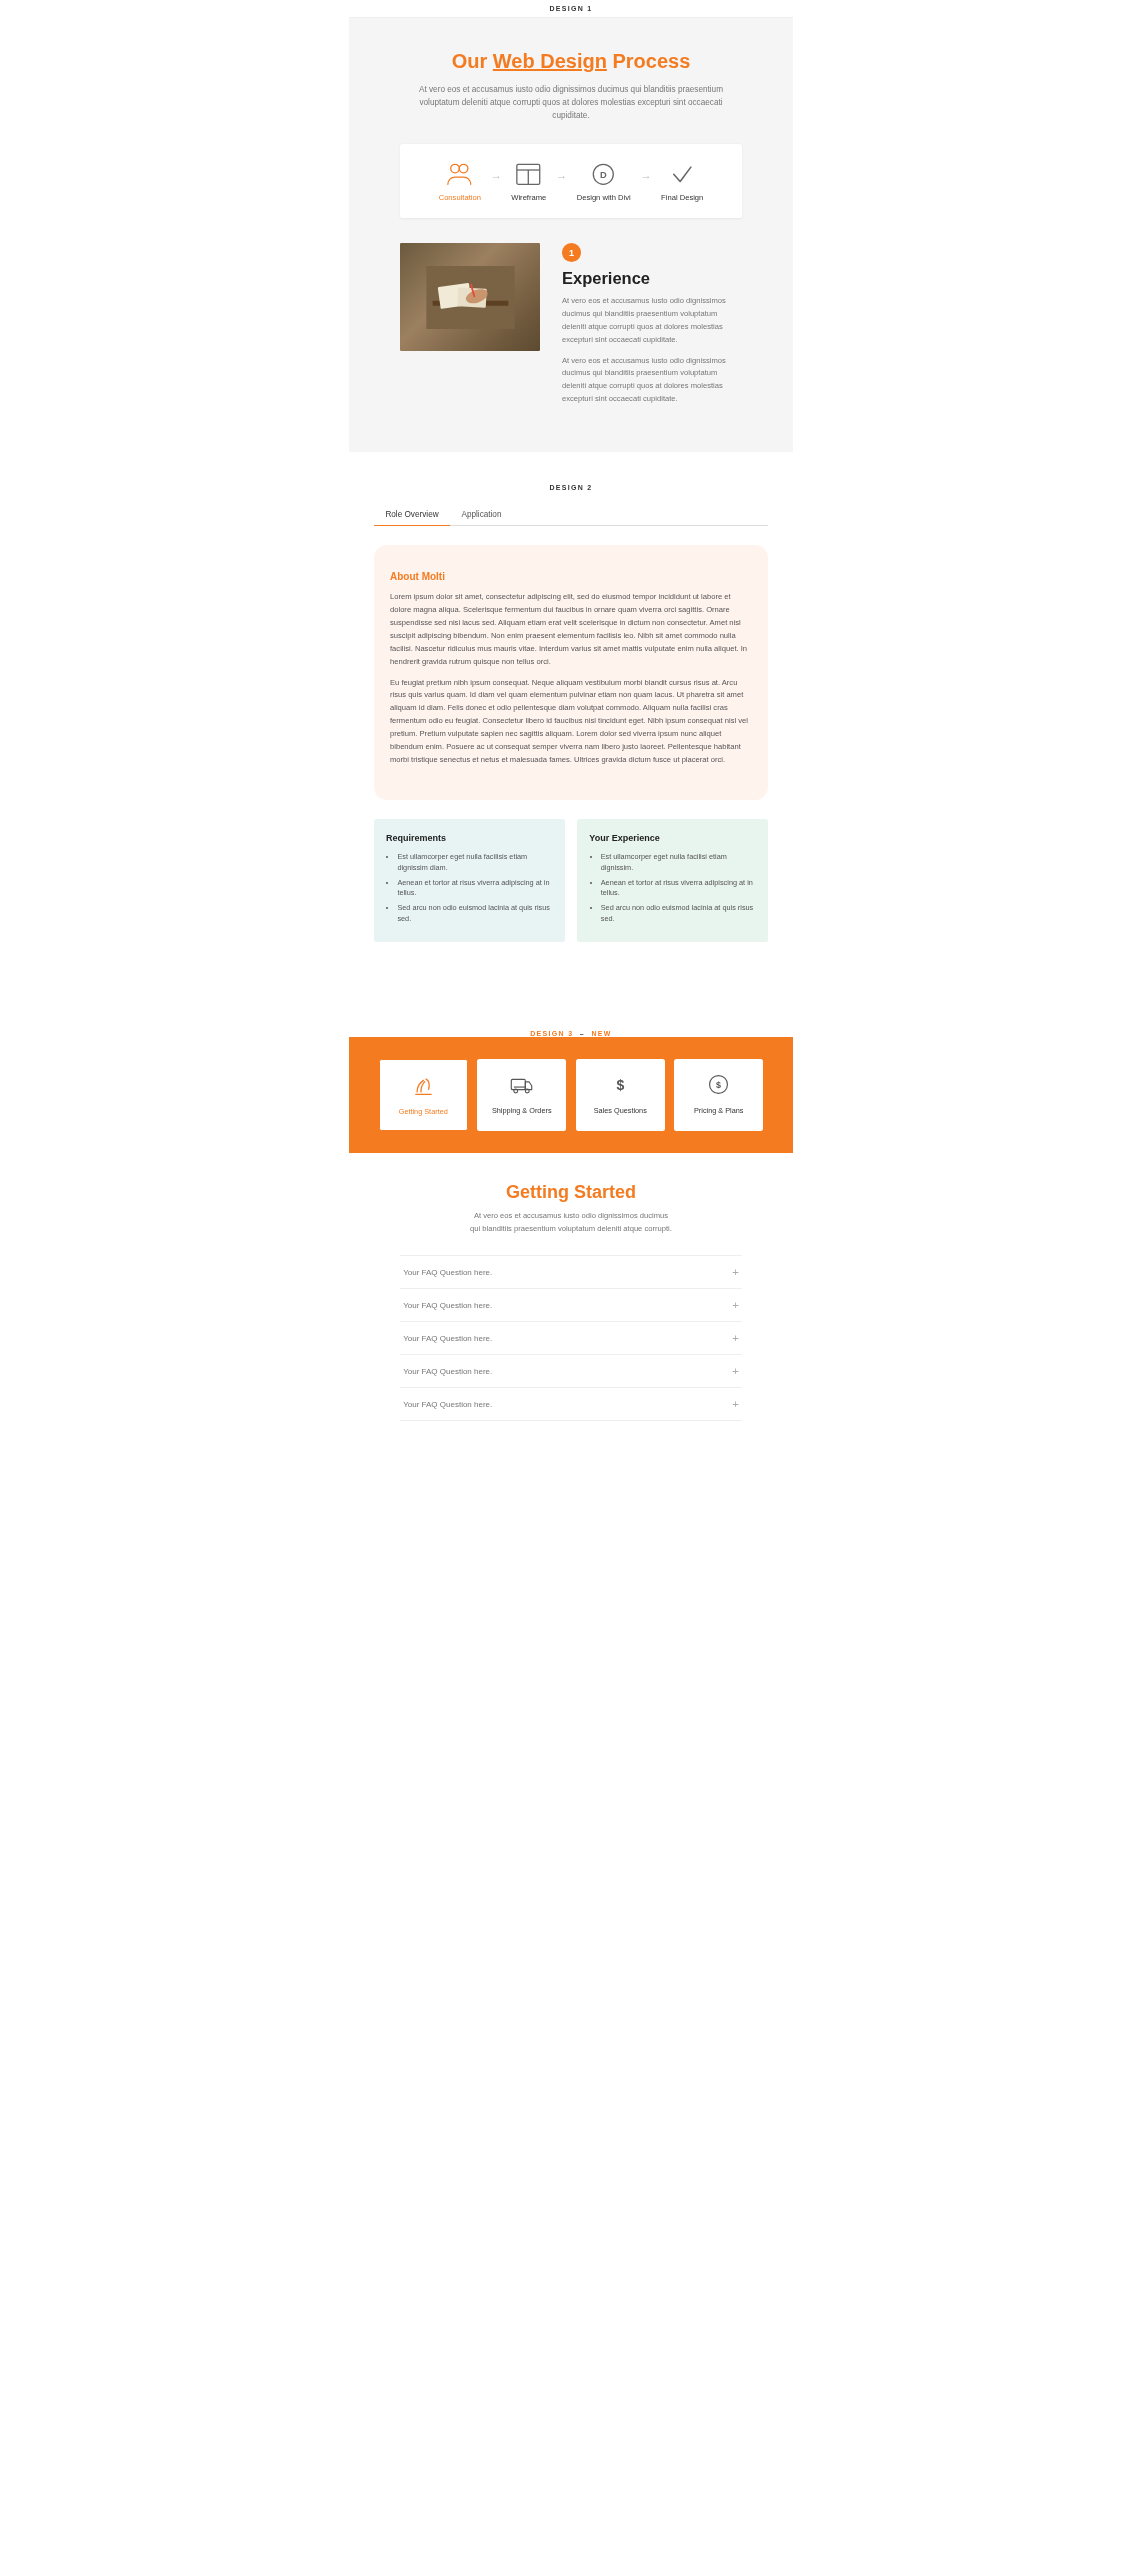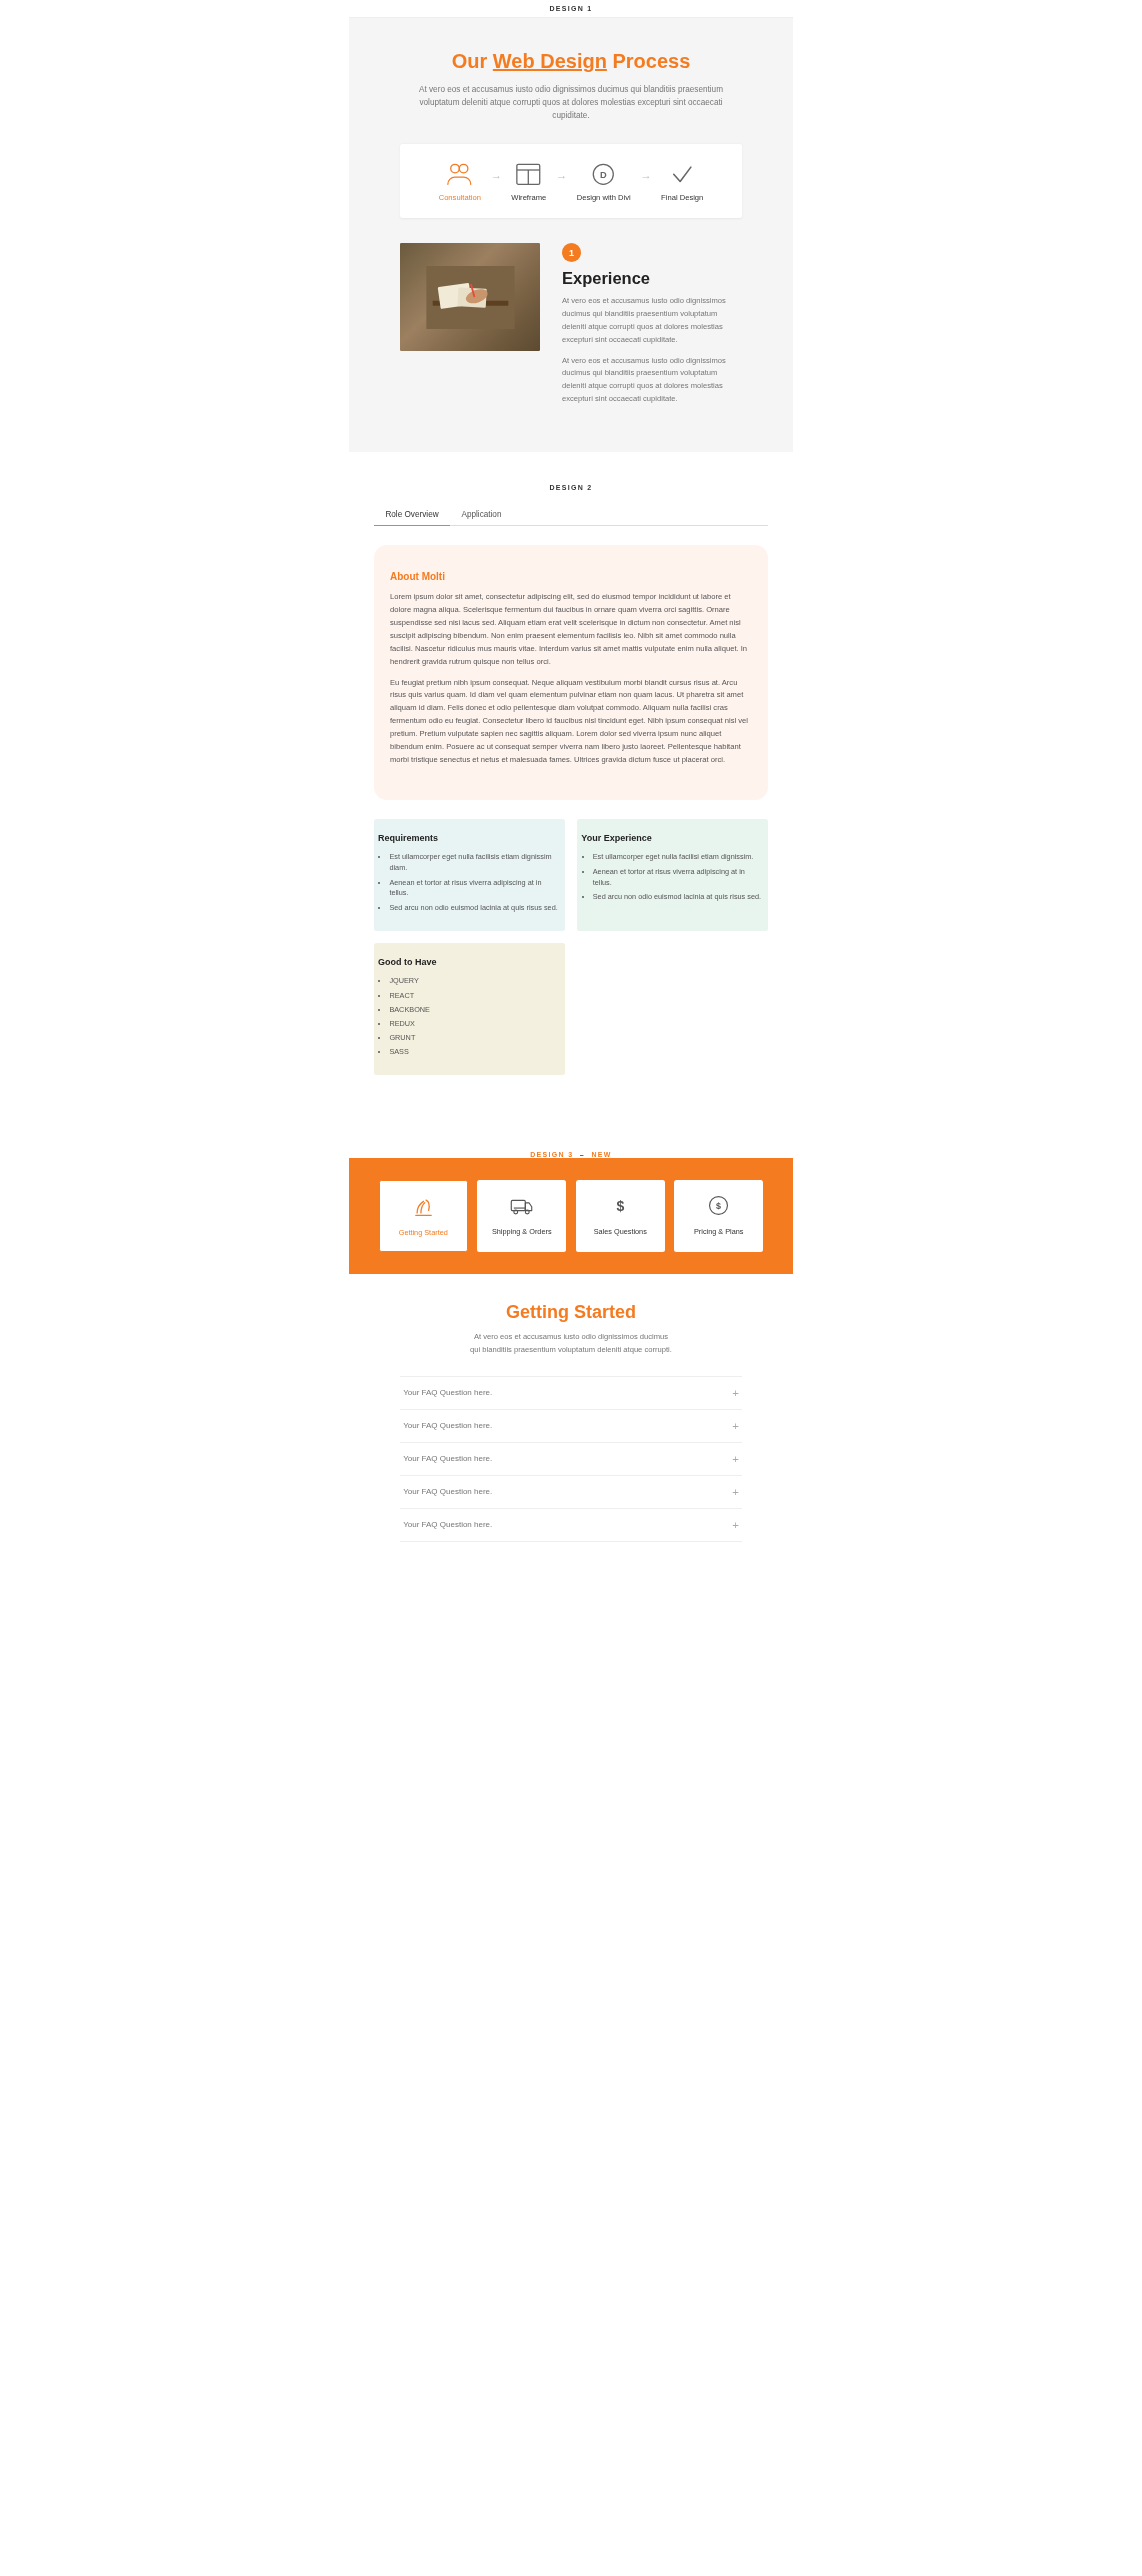--- a/index.html
+++ b/index.html
@@ -216,21 +216,21 @@
     
     .req-grid {
       display: grid;
       grid-template-columns: 1fr 1fr;
       gap: 12.7px;
       margin-bottom: 12.7px;
     }
 
     .req-card {
       border-radius: 2.5px;
-      padding: 14px 4px;
+      padding: 14px 12px;
     }
 
     .req-card.blue { background: #e8f4f4; }
     .req-card.green { background: #e8f4ee; }
     .req-card.purple { background: #efe8f4; }
     .req-card.yellow { background: #f4f0e0; }
 
     .req-card h4 {
       font-size: 9px;
       font-weight: 700;
@@ -475,31 +475,20 @@
       <h4>Your Experience</h4>
       <ul>
         <li>Est ullamcorper eget nulla facilisi etiam dignissim.</li>
         <li>Aenean et tortor at risus viverra adipiscing at in tellus.</li>
         <li>Sed arcu non odio euismod lacinia at quis risus sed.</li>
       </ul>
     </div>
   </div>
 
   <div class="req-grid">
-    <div class="req-card yellow">
-      <h4>Good to Have</h4>
-      <ul>
-        <li>JQUERY</li>
-        <li>REACT</li>
-        <li>BACKBONE</li>
-        <li>REDUX</li>
-        <li>GRUNT</li>
-        <li>SASS</li>
-      </ul>
-    </div>
   </div>
 </div>
 
 <div>
 
   <div class="design3-header">
     <div class="section-label-new">
       <span>DESIGN 3</span>
       &nbsp;–&nbsp;
       <span style="color:#f47b20;">NEW</span>

